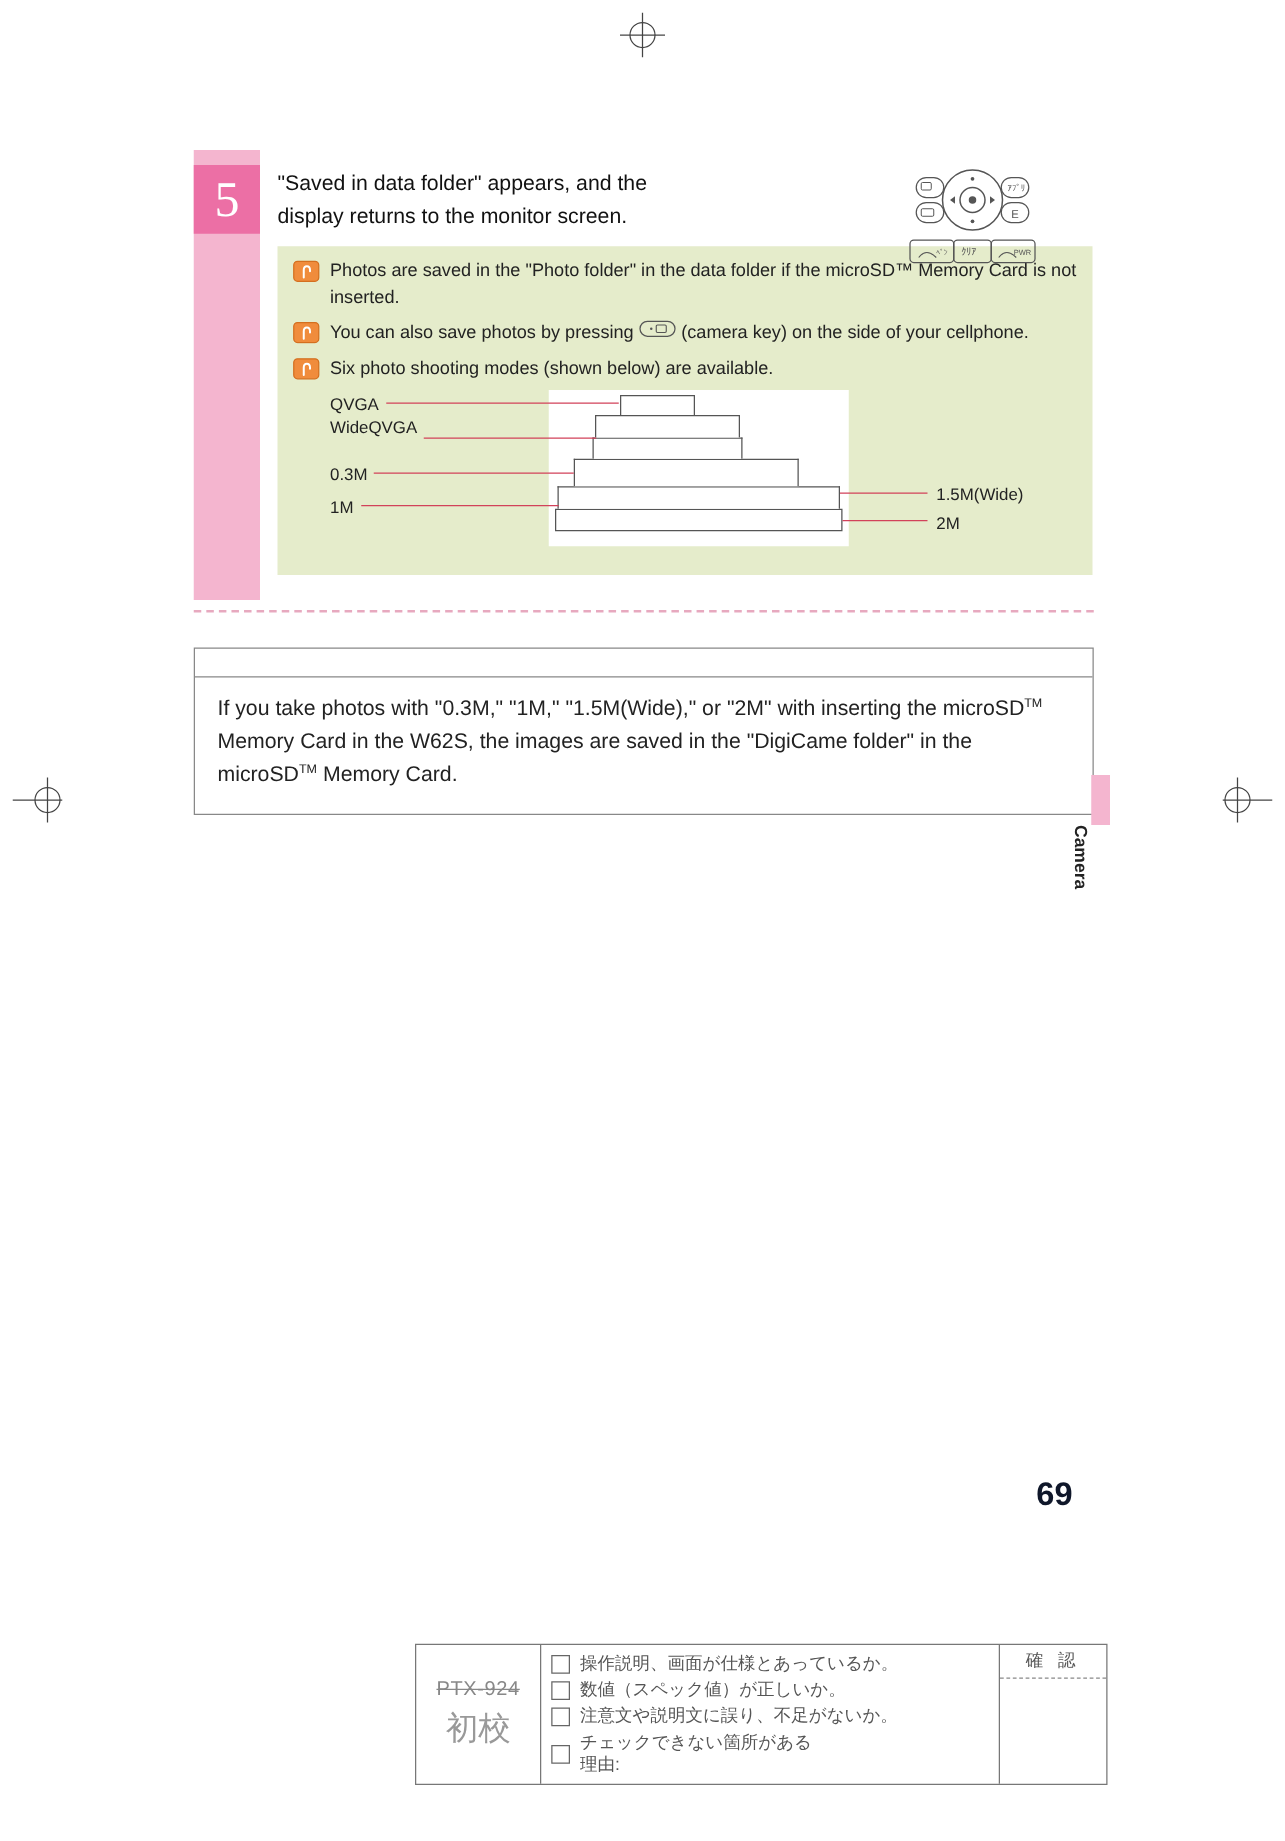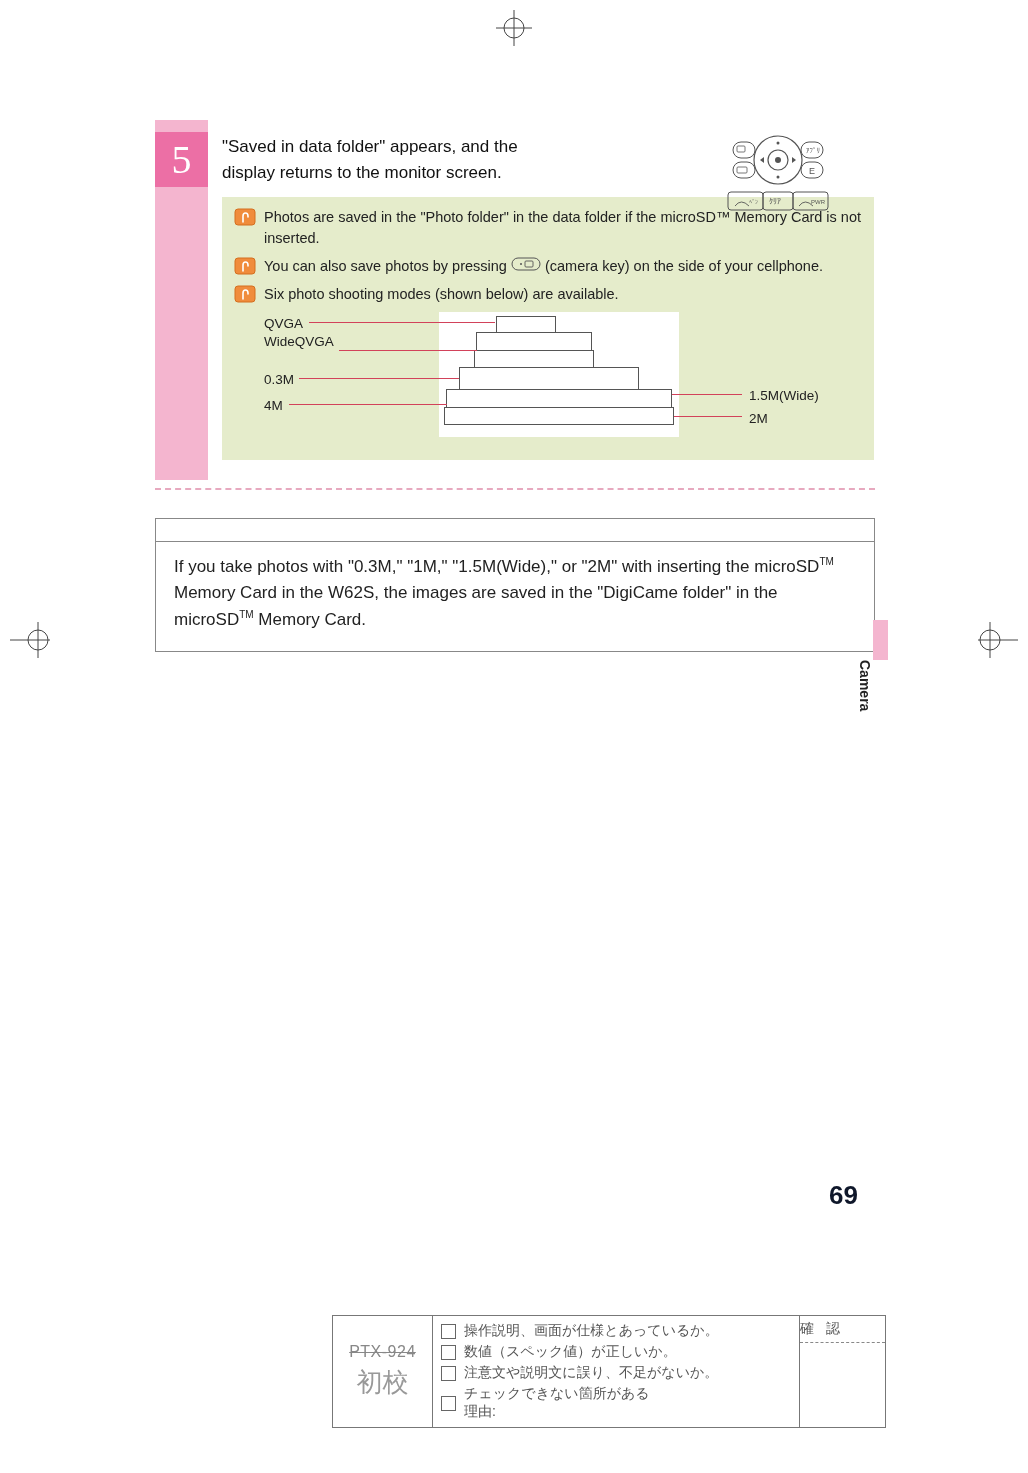--- a/index.html
+++ b/index.html
@@ -262,21 +262,21 @@
       flex-shrink: 0;
     }
     .proof-col-r {
       width: 85px;
       border-left: none;
       display: flex;
       flex-direction: column;
     }
     .proof-kakunin-cell {
       border-bottom: 1px dashed #888;
-      text-align: left;
+      text-align: center;
       padding: 4px 0;
       letter-spacing: 4px;
       font-size: 14px;
     }
   </style>
 </head>
 <body>
 
 <div class="reg-top reg-mark">
   <svg width="36" height="36">
@@ -398,21 +398,21 @@
 
           <span class="diag-lbl" style="left:0; top:2px;">QVGA</span>
           <div class="diag-line" style="left:45px; top:10px; width:186px;"></div>
 
           <span class="diag-lbl" style="left:0; top:20px;">WideQVGA</span>
           <div class="diag-line" style="left:75px; top:38px; width:138px;"></div>
 
           <span class="diag-lbl" style="left:0; top:58px;">0.3M</span>
           <div class="diag-line" style="left:35px; top:66px; width:160px;"></div>
 
-          <span class="diag-lbl" style="left:0; top:84px;">4M</span>
+          <span class="diag-lbl" style="left:0; top:84px;">1M</span>
           <div class="diag-line" style="left:25px; top:92px; width:158px;"></div>
 
           <div class="diag-line" style="left:408px; top:82px; width:70px;"></div>
           <span class="diag-lbl" style="left:485px; top:74px;">1.5M(Wide)</span>
 
           <div class="diag-line" style="left:410px; top:104px; width:68px;"></div>
           <span class="diag-lbl" style="left:485px; top:97px;">2M</span>
         </div>
       </div>
     </div>

